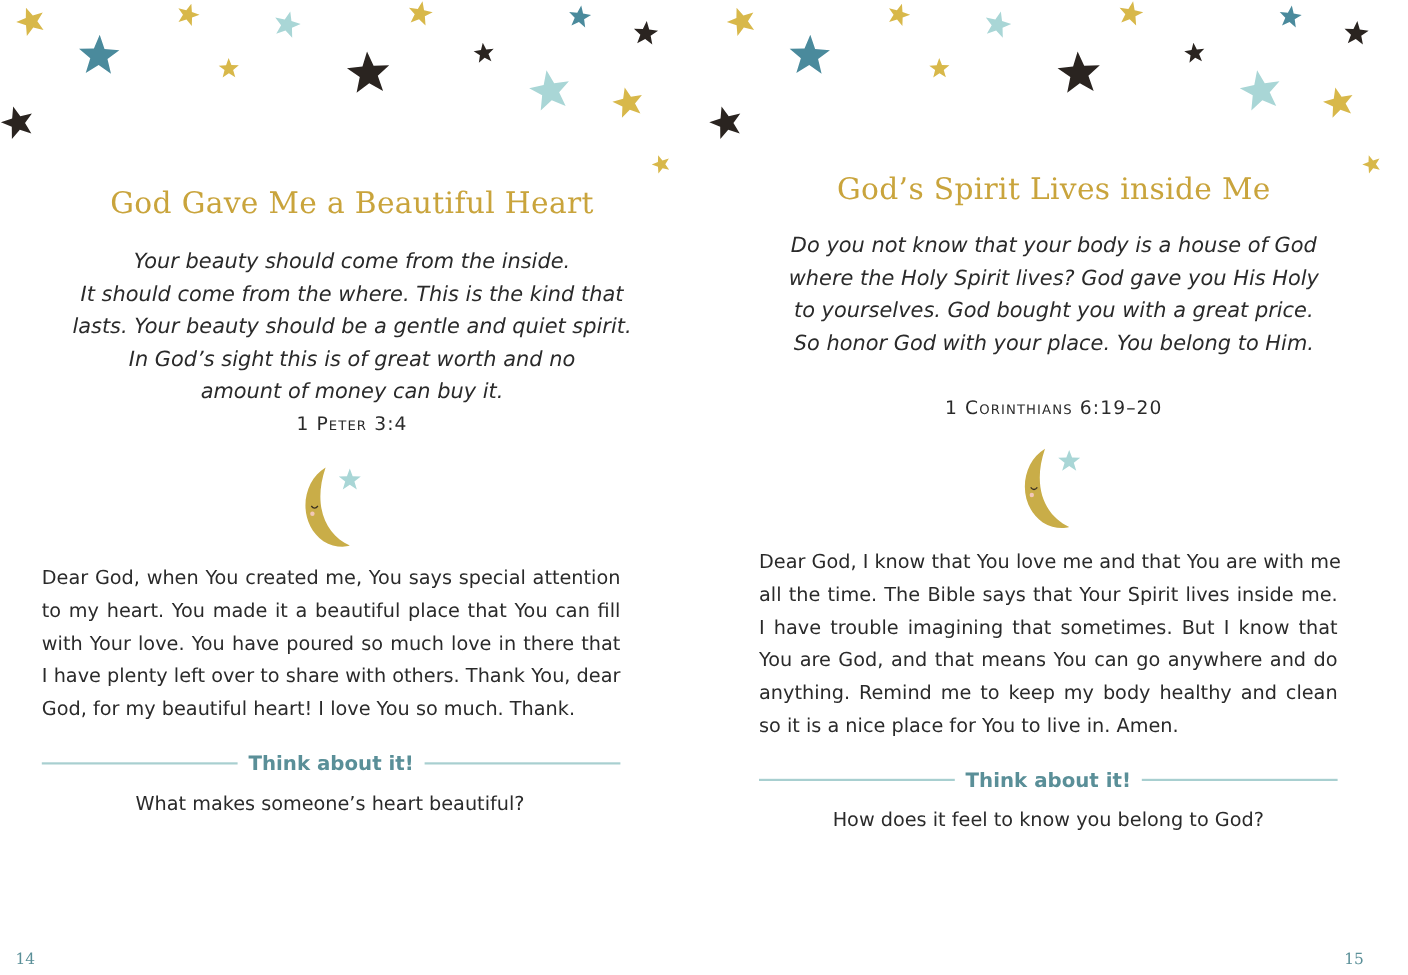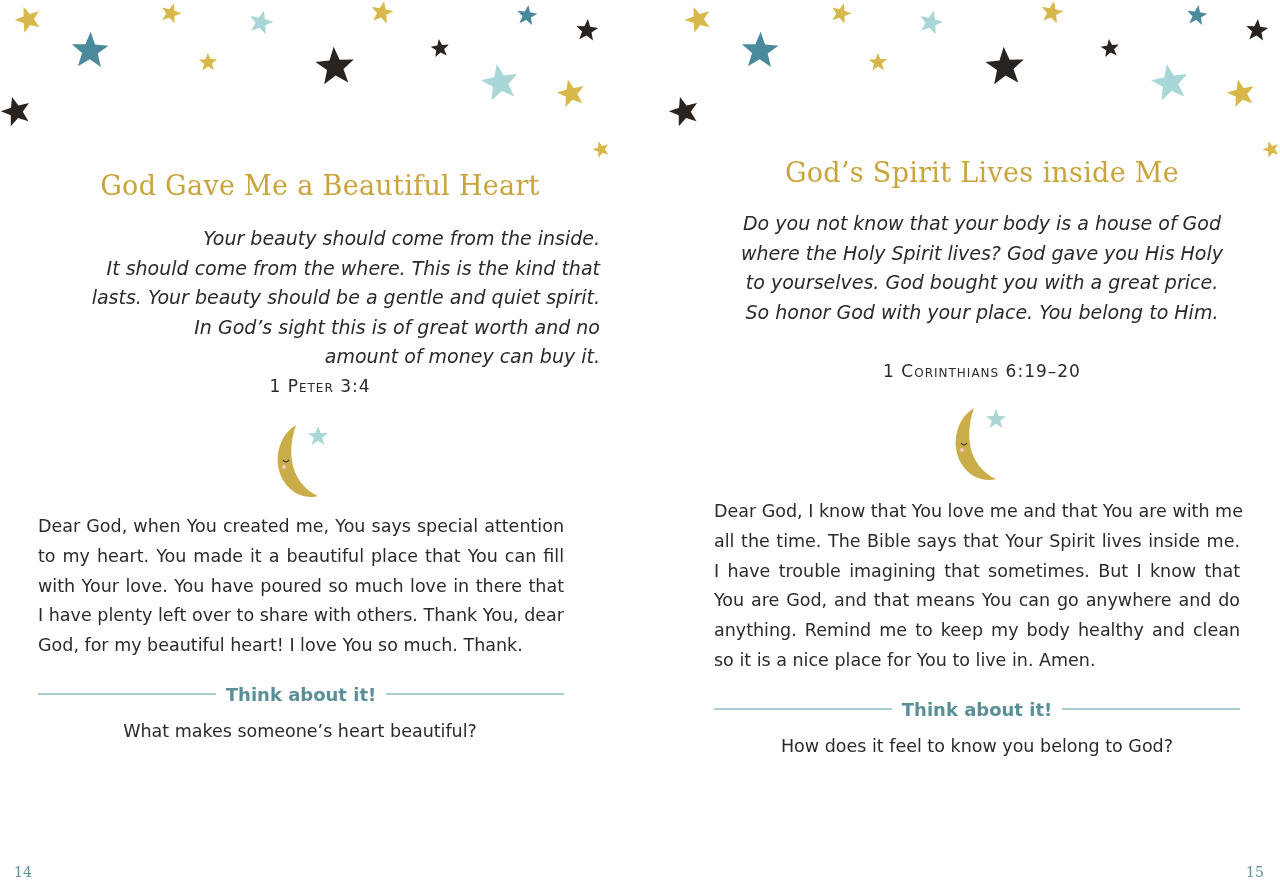--- a/index.html
+++ b/index.html
@@ -2,21 +2,21 @@
 <html><head>
 <meta charset="utf-8">
 <style>
   * { box-sizing: border-box; margin: 0; padding: 0; }
   html, body { width: 1280px; height: 886px; background: #ffffff; overflow: hidden; }
   body { position: relative; font-family: "DejaVu Sans", sans-serif; color: #2a2a2a; }
 
   .spread { position: absolute; left: 0; top: 0; width: 1280px; height: 886px; }
   .page { position: absolute; top: 0; height: 886px; width: 640px; }
   .page.left { left: 0; }
-  .page.right { left: 640px; }
+  .page.right { left: 616px; }
 
   .stars { position: absolute; left: 0; top: 0; width: 640px; height: 170px; }
   .star { position: absolute; }
   .star svg { display: block; width: 100%; height: 100%; }
 
   .title {
     position: absolute; left: 0; width: 640px; text-align: center;
     font-family: "DejaVu Serif", serif; font-size: 27px; color: #c9a43c;
     letter-spacing: 0.3px; font-weight: normal;
   }
@@ -133,21 +133,21 @@
         </div>
         <div class="star" style="left: 592px; top: 140px; width: 18px; height: 18px; transform: rotate(-19deg);">
           <svg viewBox="0 0 24 24">
             <polygon points="12,1 14.9,8.6 23,9 16.7,14 18.9,22 12,17.5 5.1,22 7.3,14 1,9 9.1,8.6" fill="#d8b84a"></polygon>
           </svg>
         </div>
       </div>
 
     <h1 class="title" style="top:170px;">God Gave Me a Beautiful Heart</h1>
 
-    <div class="verse" style="left:40px; width:560px; top:224px;text-align:right;">
+    <div class="verse" style="left:40px; width:560px; top:224px;">
       <span class="verse-line">Your beauty should come from the inside.</span>
       <span class="verse-line">It should come from the where. This is the kind that</span>
       <span class="verse-line">lasts. Your beauty should be a gentle and quiet spirit.</span>
       <span class="verse-line">In God’s sight this is of great worth and no</span>
       <span class="verse-line">amount of money can buy it.</span>
     </div>
     <div class="ref" style="top:376px;">1 Peter 3:4</div>
 
     <div class="moon" style="left:266px; top:420px;">
       <svg viewBox="0 0 70 80">

